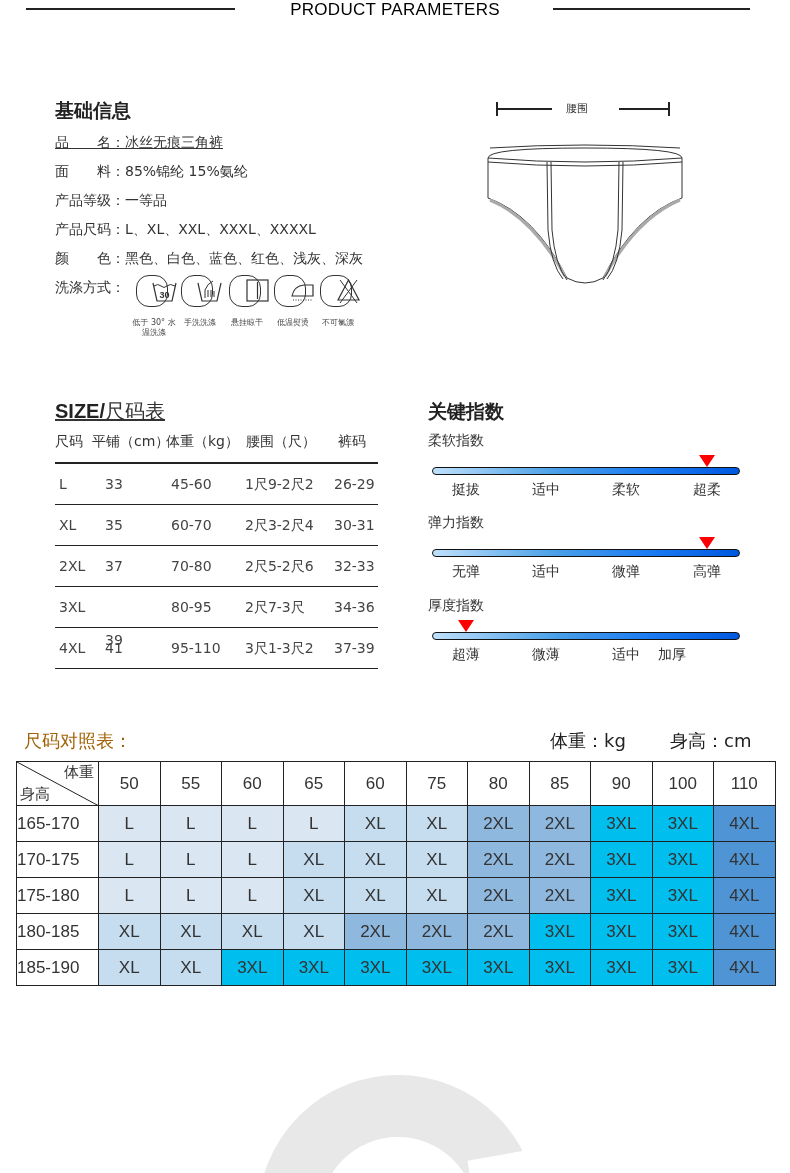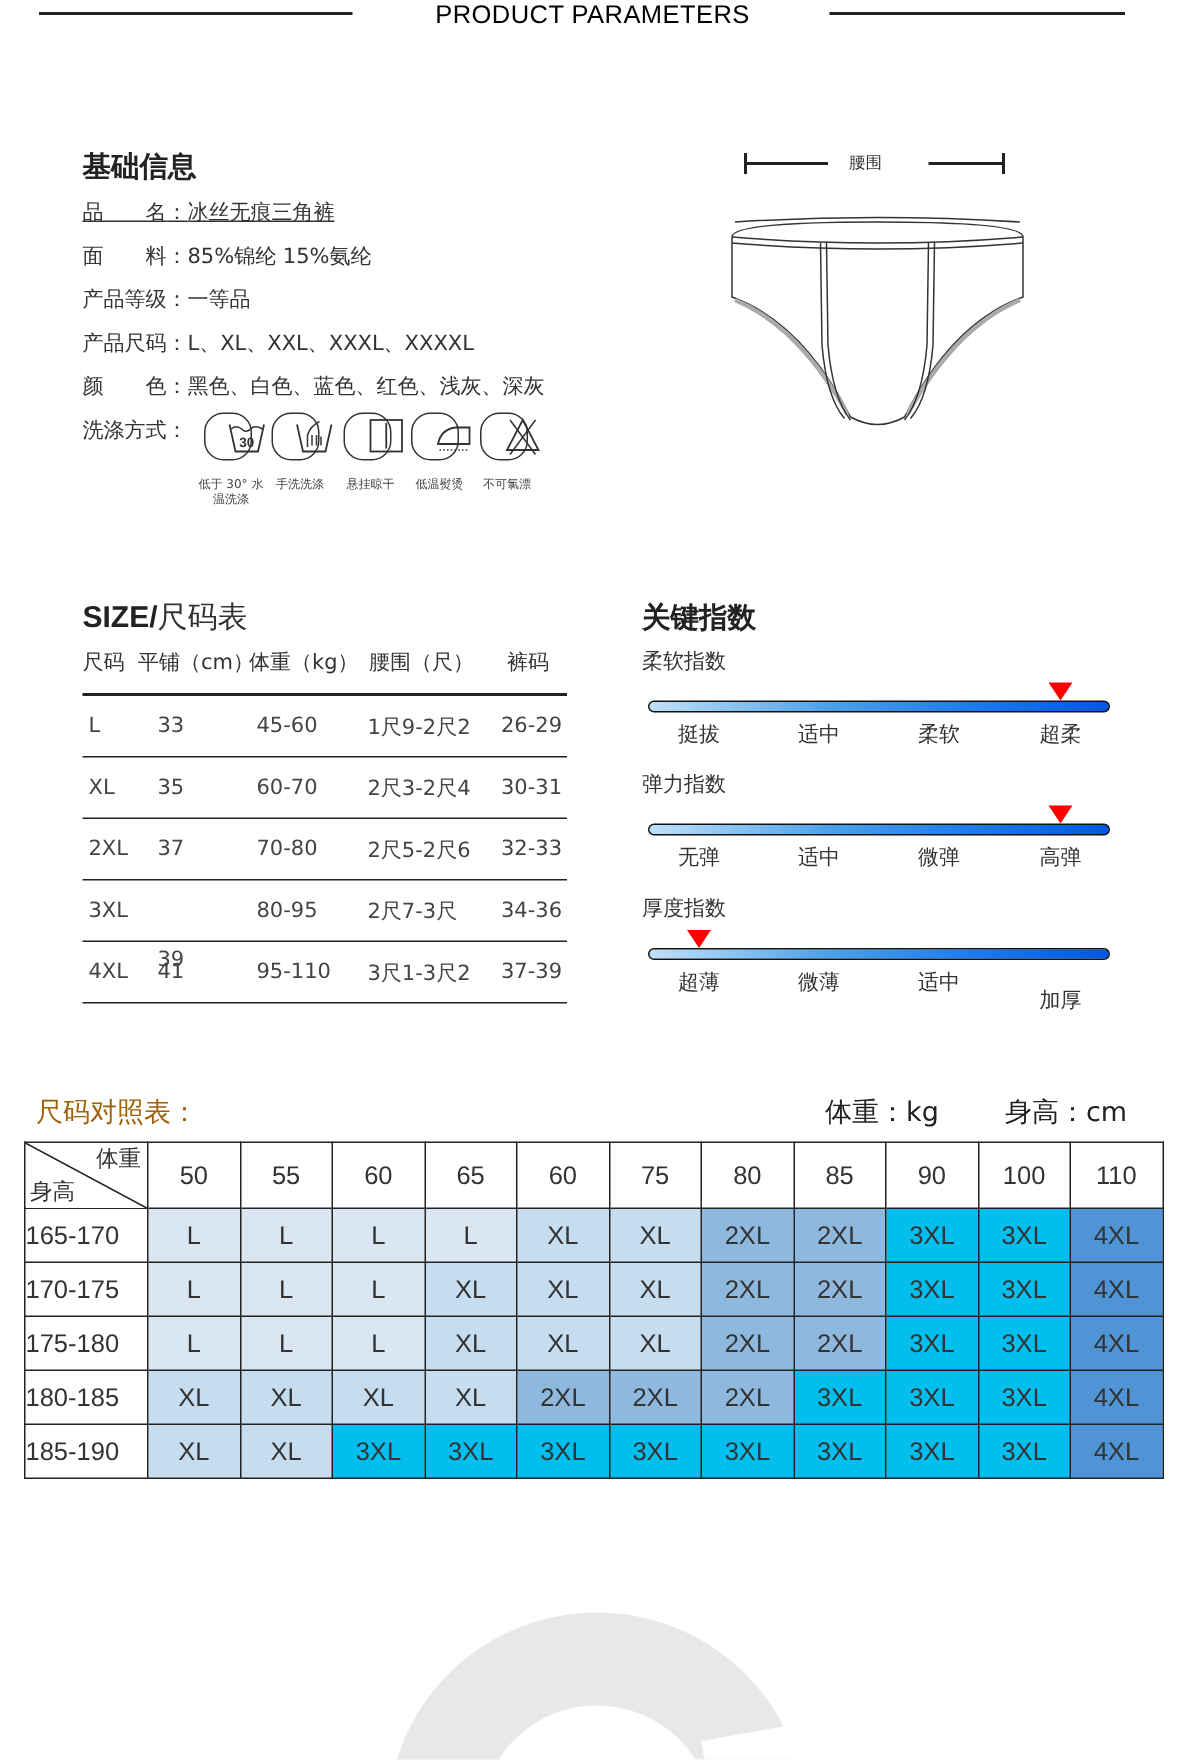--- a/index.html
+++ b/index.html
@@ -100,21 +100,21 @@
   <path d="M195 60 Q152 78 120 136" fill="none" stroke="#aaa" stroke-width="3"></path>
   <path d="M5 8 Q100 2 195 8" fill="none" stroke="#333" stroke-width="1"></path>
   <path d="M3 18 Q100 26 197 18" fill="none" stroke="#333" stroke-width="1"></path>
   <path d="M3 22 Q100 30 197 22" fill="none" stroke="#333" stroke-width="1"></path>
   <path d="M62 22 L63 90 Q66 125 78 139" fill="none" stroke="#333" stroke-width="1"></path>
   <path d="M66 22 L67 90 Q70 125 82 140" fill="none" stroke="#333" stroke-width="1"></path>
   <path d="M138 22 L137 90 Q134 125 122 139" fill="none" stroke="#333" stroke-width="1"></path>
   <path d="M134 22 L133 90 Q130 125 118 140" fill="none" stroke="#333" stroke-width="1"></path>
 </svg>
 
-<div class="abs" style="left:55px;top:398px;font-size:20px;">
+<div class="abs" style="left:55px;top:398px;font-size:20px;text-decoration:underline;">
   <span style="font-weight:bold;color:#222;font-family:'Liberation Sans',sans-serif;">SIZE/</span><span style="color:#333;">尺码表</span>
 </div>
 <div class="sz-head">
   <span class="abs" style="left:0;">尺码</span>
   <span class="abs" style="left:37px;">平铺（cm）</span>
   <span class="abs" style="left:111px;">体重（kg）</span>
   <span class="abs" style="left:191px;">腰围（尺）</span>
   <span class="abs" style="left:283px;">裤码</span>
 </div>
 <div class="abs" style="left:55px;top:462px;width:323px;height:1.5px;background:#222;"></div>
@@ -171,21 +171,21 @@
     <div class="tick" style="top: 563px; left: 436px;">无弹</div>
     <div class="tick" style="top: 563px; left: 516px;">适中</div>
     <div class="tick" style="top: 563px; left: 596px;">微弹</div>
     <div class="tick" style="top: 563px; left: 677px;">高弹</div>
     <div class="idx-title" style="top: 597px;">厚度指数</div>
     <div class="bar" style="top: 632px;"></div>
     <div class="tri" style="top: 620px; left: 458px;"></div>
     <div class="tick" style="top: 646px; left: 436px;">超薄</div>
     <div class="tick" style="top: 646px; left: 516px;">微薄</div>
     <div class="tick" style="top: 646px; left: 596px;">适中</div>
-    <div class="tick" style="top: 646px; left: 677px; margin-top: 12px;">加厚</div>
+    <div class="tick" style="top: 646px; left: 642px;">加厚</div>
   </div>
 
 <div class="abs" style="left:24px;top:729px;font-size:18px;color:#a16207;">尺码对照表：</div>
 <div class="abs" style="left:550px;top:729px;font-size:18px;color:#222;">体重：kg</div>
 <div class="abs" style="left:670px;top:729px;font-size:18px;color:#222;">身高：cm</div>
 
 <table class="chart">
   <tbody id="chart-body">
     <tr class="head" id="chart-head">
       <td class="corner">

